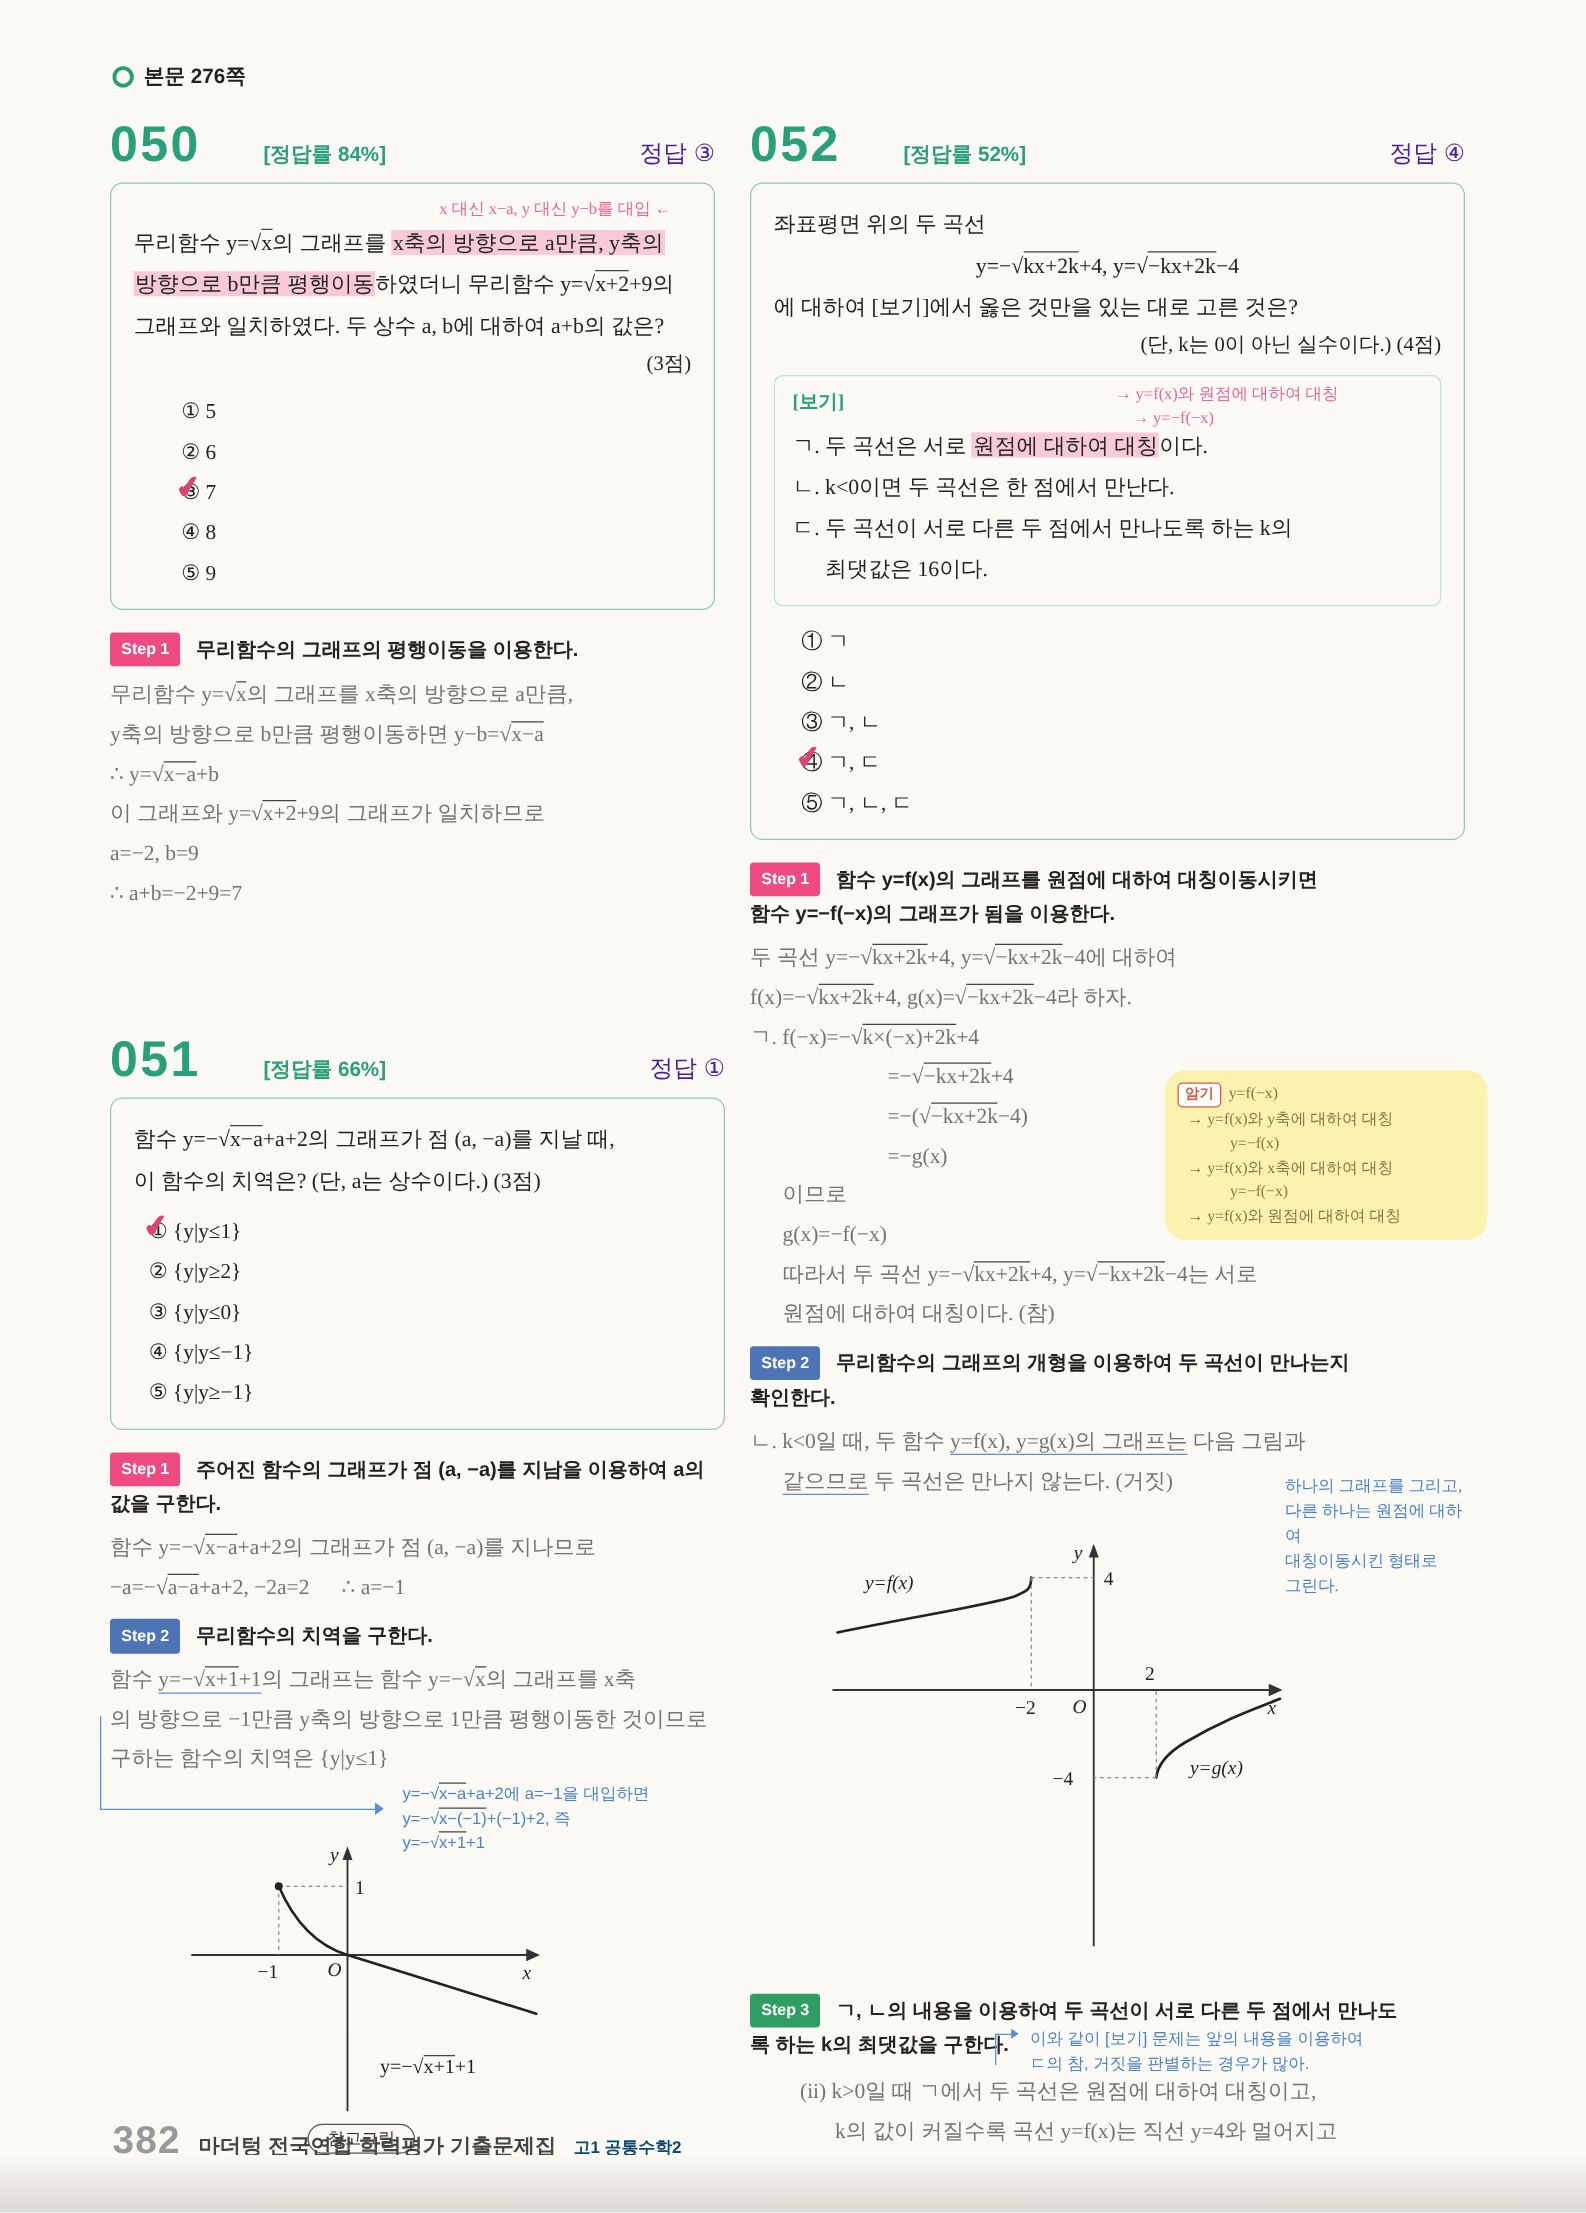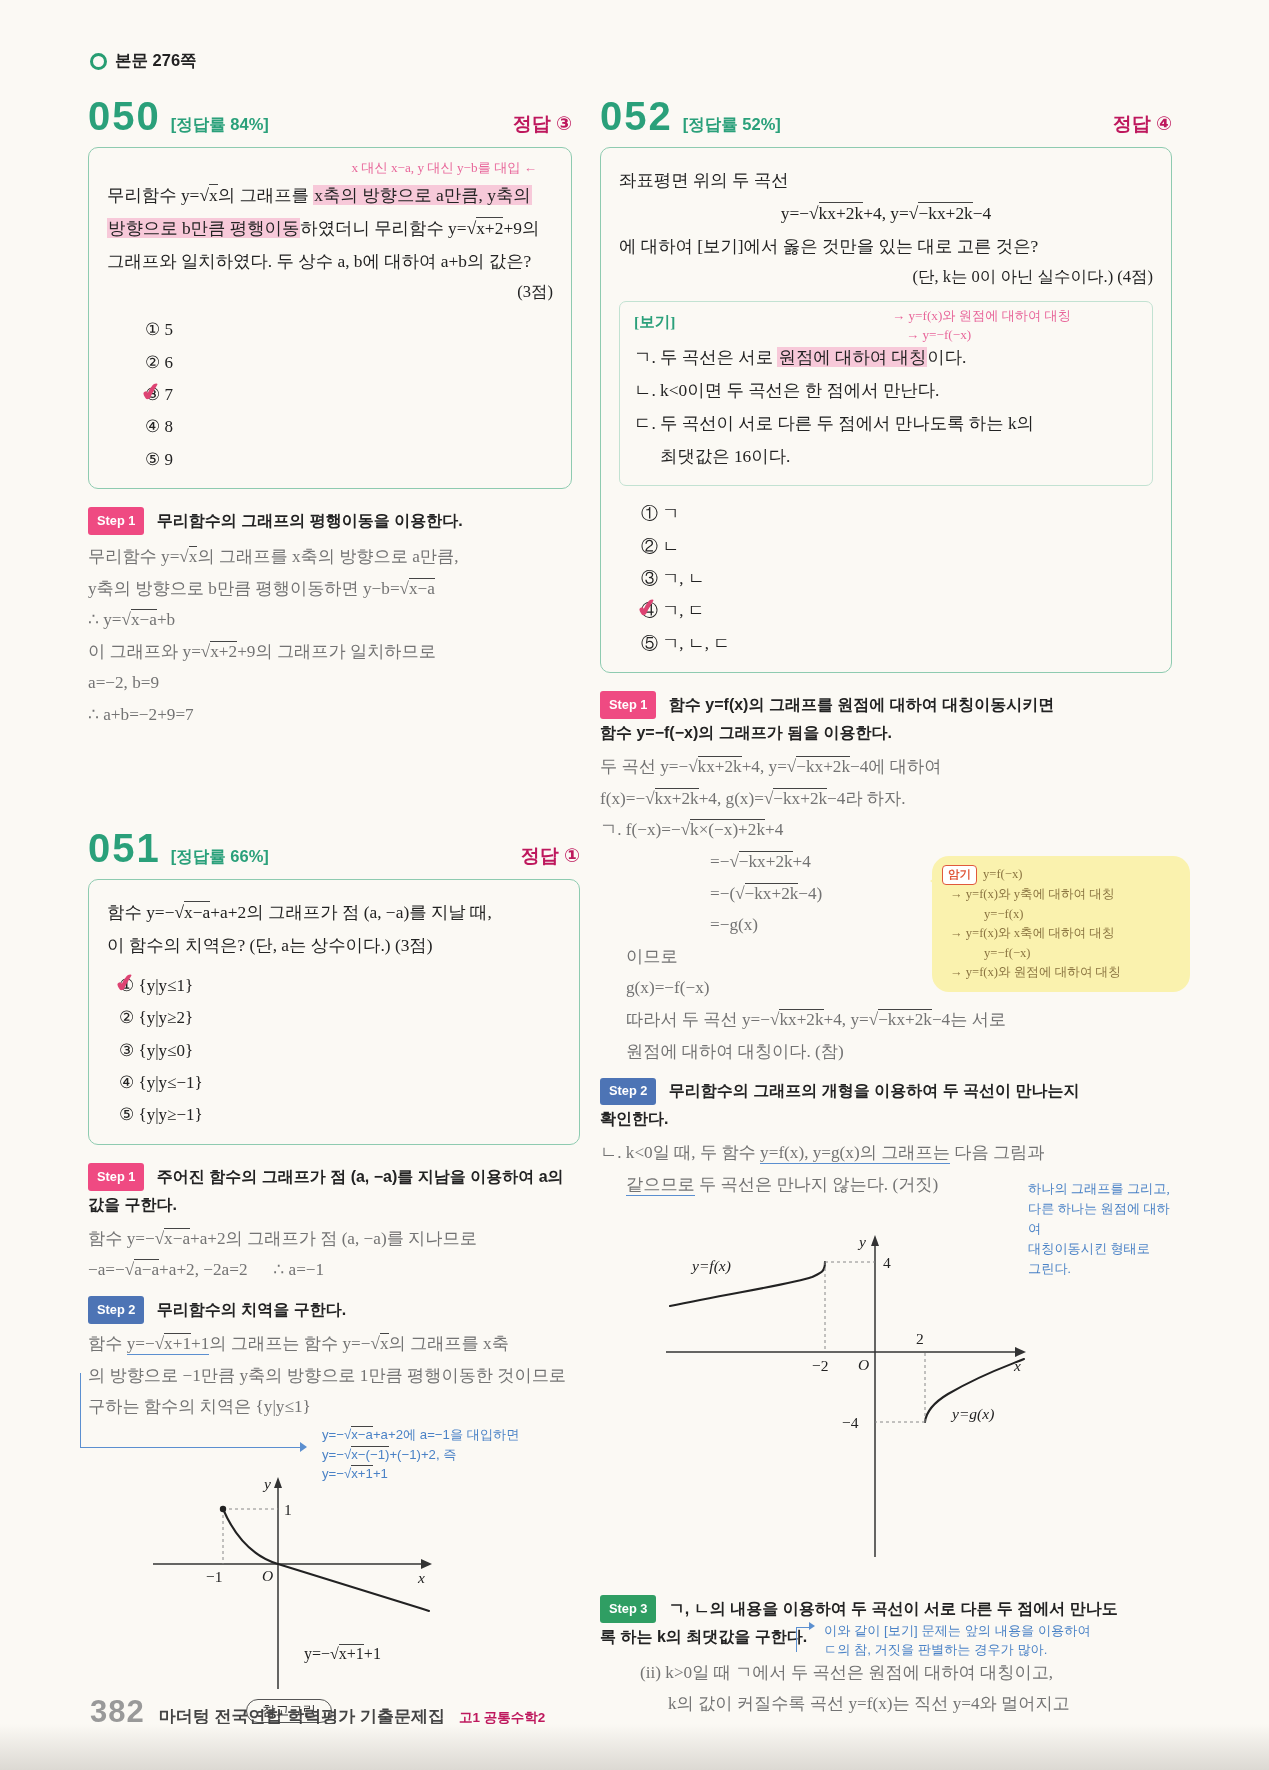--- a/index.html
+++ b/index.html
@@ -13,24 +13,24 @@
   .hdr{position:absolute;left:90px;top:50px;display:flex;align-items:center;gap:8px;}
   .ring{width:11px;height:11px;border:3.5px solid #279d72;border-radius:50%;display:inline-block;}
   .hdr-txt{font-size:16.5px;font-weight:bold;color:#222;}
 
   
   .blk{position:absolute;}
   #b050{left:88px;top:96px;width:484px;}
   #b051{left:88px;top:828px;width:492px;}
   #b052{left:600px;top:96px;width:572px;}
 
-  .phead{display:flex;align-items:baseline;}
+  .phead{display:flex;align-items:baseline;gap:40px;}
   .pnum{font-size:40px;font-weight:bold;color:#2aa07a;letter-spacing:2px;line-height:1;}
   .rate{color:#2aa07a;font-size:16.5px;font-weight:bold;margin-left:10px;}
-  .ans{margin-left:auto;font-size:19px;font-weight:bold;color:#be185d;}
+  .ans{margin-left:auto;font-size:19px;font-weight:normal;color:#4c1d95;}
 
   .pbox{border:1.7px solid #8ecbb0;border-radius:10px;margin-top:10px;
         padding:16px 18px 12px;position:relative;}
   .qline{font-size:17.4px;line-height:1.9;color:#222;}
   .hl{background:#f7c9d9;padding:0 1px;}
   .pts{text-align:right;font-size:16.5px;color:#222;line-height:1.7;}
   .anno-pink{color:#e8669a;font-size:13.2px;line-height:1.45;}
   .anno-blue{color:#4a82c6;font-size:13.2px;line-height:1.5;}
 
   .choices{display:flex;margin-top:8px;flex-direction:column;}
@@ -84,21 +84,21 @@
         padding:10px 14px 12px;position:relative;}
   .boki-label{color:#2aa07a;font-size:15.5px;font-weight:bold;}
   .bk-anno{position:absolute;right:8px;top:4px;width:252px;}
 
   .rel{position:relative;}
 
   
   .ftr{position:absolute;left:90px;top:1694px;display:flex;align-items:baseline;gap:14px;}
   .fpage{font-size:31px;font-weight:bold;color:#999;letter-spacing:1px;}
   .fbook{font-size:17px;color:#444;font-weight:bold;}
-  .fsub{font-size:13.5px;color:#be185d;font-weight:bold;}
+  .fsub{font-size:13.5px;color:#0c4a6e;font-weight:bold;}
 </style>
 </head>
 <body>
 
 <div class="page">
 
   <div class="hdr">
     <span class="ring"></span>
     <span class="hdr-txt">본문 276쪽</span>
   </div>

